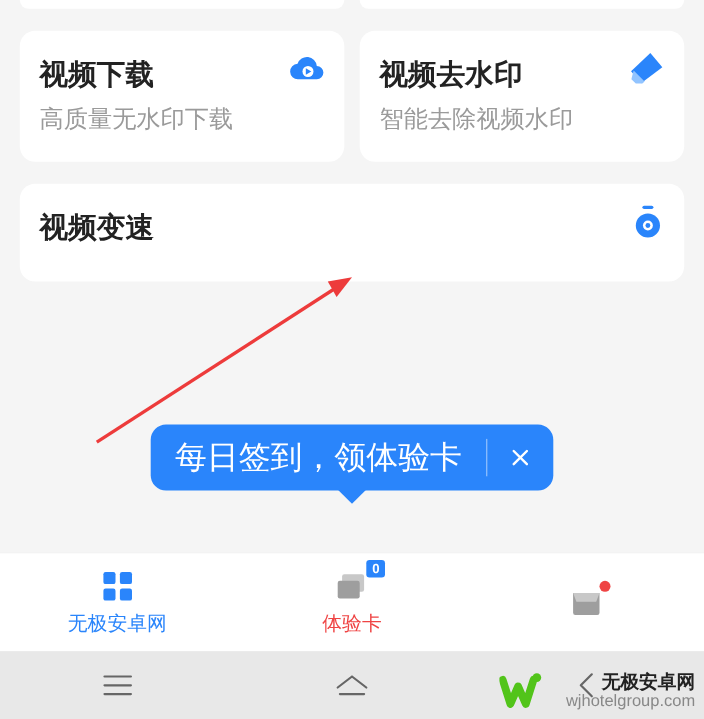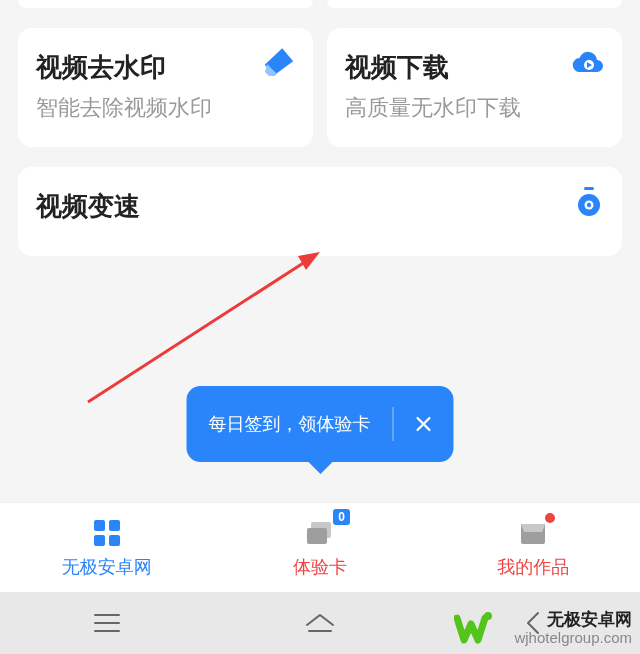--- a/index.html
+++ b/index.html
@@ -7,21 +7,21 @@
     .content { padding: 0 18px; }
     .top-placeholder { display: flex; gap: 14px; }
     .top-placeholder .pbox { flex: 1; height: 8px; background: #fff; border-radius: 0 0 14px 14px; }
     .card-row { display: flex; gap: 14px; margin-top: 20px; }
     .card { flex: 1; background: #fff; border-radius: 14px; padding: 22px 18px 24px 18px; position: relative; cursor: pointer; }
     .card-title { font-size: 26px; font-weight: 700; color: #222; margin-bottom: 8px; }
     .card-sub { font-size: 22px; color: #9a9a9a; }
     .card-icon { position: absolute; top: 18px; right: 16px; width: 34px; height: 34px; }
     .eraser-icon { width: 32px; height: 32px; }
     .arrow-overlay { position: absolute; z-index: 5; top: 240px; left: 80px; pointer-events: none; }
-    .tooltip { position: absolute; left: 50%; transform: translateX(-50%); top: 386px; background: #2a85fb; color: #fff; border-radius: 14px; display: flex; align-items: center; font-size: 18px; height: 76px; z-index: 10; }
+    .tooltip { position: absolute; left: 50%; transform: translateX(-50%); top: 386px; background: #2a85fb; color: #fff; border-radius: 14px; display: flex; align-items: center; font-size: 29px; height: 60px; z-index: 10; }
     .tooltip-text { padding: 0 22px; white-space: nowrap; }
     .tooltip-div { width: 1px; height: 34px; background: rgba(255,255,255,0.55); }
     .tooltip-close { padding: 0 20px; cursor: pointer; display: flex; align-items: center; }
     .tooltip-arrow { position: absolute; left: 50%; transform: translateX(-50%); bottom: -12px; width: 0; height: 0; border-left: 14px solid transparent; border-right: 14px solid transparent; border-top: 14px solid #2a85fb; }
     .tabbar { position: absolute; bottom: 62px; left: 0; right: 0; height: 90px; background: #fff; display: flex; border-top: 1px solid #f0f0f0; }
     .tab { flex: 1; display: flex; flex-direction: column; align-items: center; justify-content: center; gap: 6px; cursor: pointer; }
     .tab-label { font-size: 18px; color: #ef4444; }
     .tab.active .tab-label { color: #2a85fb; }
     .tab-icon-wrap { position: relative; width: 36px; height: 32px; display: flex; align-items: center; justify-content: center; }
     .badge { position: absolute; top: -8px; right: -12px; background: #2a85fb; color: #fff; font-size: 12px; padding: 1px 5px; border-radius: 3px; font-weight: 600; min-width: 14px; text-align: center; line-height: 14px; }
@@ -37,37 +37,37 @@
 <body>
 
 <div class="content">
   <div class="top-placeholder">
     <div class="pbox"></div>
       <div class="pbox"></div>
   </div>
 
   <div class="card-row">
     <div class="card">
-      <div class="card-title">视频去水印</div>
-      <div class="card-sub">智能去除视频水印</div>
-      <span class="card-icon">
-        <svg class="eraser-icon" viewBox="0 0 32 32">
-            <path fill="#2a85fb" d="M18 2l12 12-18 16-10-10z" transform="rotate(5 16 16)"></path>
-            <path fill="#92c4ff" d="M4 18l10 10-2 2H6l-4-4z"></path>
-          </svg>
-      </span>
-    </div>
-    <div class="card">
       <div class="card-title">视频下载</div>
       <div class="card-sub">高质量无水印下载</div>
       <span class="card-icon">
         <svg viewBox="0 0 34 34">
             <path fill="#2a85fb" d="M25 14a9 9 0 00-17.5-2A7 7 0 008 26h17a6 6 0 000-12z"></path>
             <circle cx="17" cy="19" r="5" fill="#fff"></circle>
             <path fill="#2a85fb" d="M15 16l5 3-5 3z"></path>
+          </svg>
+      </span>
+    </div>
+    <div class="card">
+      <div class="card-title">视频去水印</div>
+      <div class="card-sub">智能去除视频水印</div>
+      <span class="card-icon">
+        <svg class="eraser-icon" viewBox="0 0 32 32">
+            <path fill="#2a85fb" d="M18 2l12 12-18 16-10-10z" transform="rotate(5 16 16)"></path>
+            <path fill="#92c4ff" d="M4 18l10 10-2 2H6l-4-4z"></path>
           </svg>
       </span>
     </div>
   </div>
 
   <div class="card-row">
     <div class="card">
       <div class="card-title">视频变速</div>
       <span class="card-icon">
         <svg viewBox="0 0 34 34">
@@ -120,21 +120,20 @@
     <span class="tab-label">体验卡</span>
   </div>
   <div class="tab">
     <span class="tab-icon-wrap">
       <svg width="32" height="30" viewBox="0 0 32 30">
           <path fill="#9e9e9e" d="M4 6h24v18a2 2 0 01-2 2H6a2 2 0 01-2-2z"></path>
           <path fill="#c8c8c8" d="M4 6h24l-3 8H7z"></path>
         </svg>
       <span class="dot"></span>
     </span>
-    <span class="tab-label">我的作品</span>
   </div>
 </div>
 
 <div class="sysnav">
   <div class="sysbtn">
     <svg width="30" height="22" viewBox="0 0 30 22">
         <line x1="3" y1="3" x2="27" y2="3" stroke="#666" stroke-width="2" stroke-linecap="round"></line>
         <line x1="3" y1="11" x2="27" y2="11" stroke="#666" stroke-width="2" stroke-linecap="round"></line>
         <line x1="3" y1="19" x2="27" y2="19" stroke="#666" stroke-width="2" stroke-linecap="round"></line>
       </svg>

